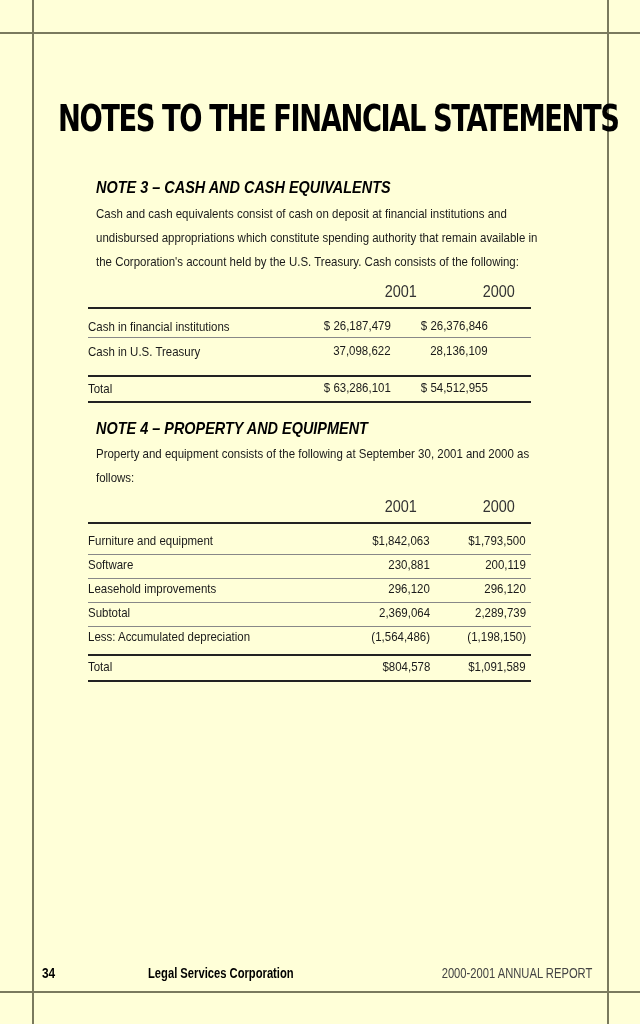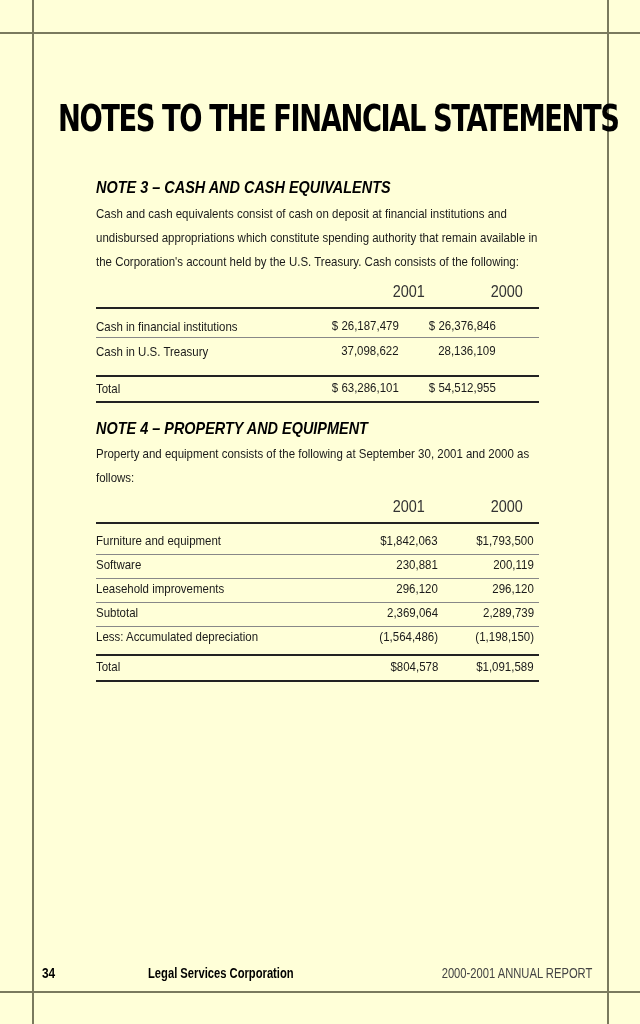--- a/index.html
+++ b/index.html
@@ -2,21 +2,21 @@
 <html><head>
 <meta charset="utf-8">
 <style>
   html, body { margin:0; padding:0; }
   body { width:640px; height:1024px; background:#ffffd8; position:relative; overflow:hidden; font-family:"Liberation Sans", sans-serif; color:#1a1a1a; }
   .rule-h { position:absolute; left:0; width:640px; height:1.5px; background:#7a7a5e; }
   .rule-v { position:absolute; top:0; height:1024px; width:1.5px; background:#7a7a5e; }
   .title { position:absolute; left:58px; top:96px; font-family:"DejaVu Sans", sans-serif; font-weight:bold; font-size:38px; letter-spacing:-2px; transform:scaleX(0.72); transform-origin:left top; white-space:nowrap; color:#000; }
   .note-h { position:absolute; left:96px; font-weight:bold; font-style:italic; font-size:17px; transform:scaleX(0.85); transform-origin:left top; white-space:nowrap; color:#000; }
   .para { position:absolute; left:96px; width:520px; font-size:13.5px; line-height:24px; transform:scaleX(0.85); transform-origin:left top; color:#1a1a1a; }
-  .tbl { position:absolute; left:96px; width:443px;text-decoration:underline; }
+  .tbl { position:absolute; left:88px; width:443px;text-decoration:underline; }
   .hdr { position:absolute; font-size:17px; color:#333; transform:scaleX(0.85); transform-origin:right top; }
   .hl { position:absolute; left:0; width:443px; }
   .thick { height:1.5px; background:#222; }
   .thin { height:1px; background:#888; }
   .lbl { position:absolute; left:0; font-size:13.5px; transform:scaleX(0.85); transform-origin:left top; white-space:nowrap; }
   .val { position:absolute; font-size:13.5px; transform:scaleX(0.85); transform-origin:right top; white-space:nowrap; text-align:right; }
   .footer { position:absolute; top:965px; font-size:14px; white-space:nowrap; }
 </style>
 </head>
 <body>

